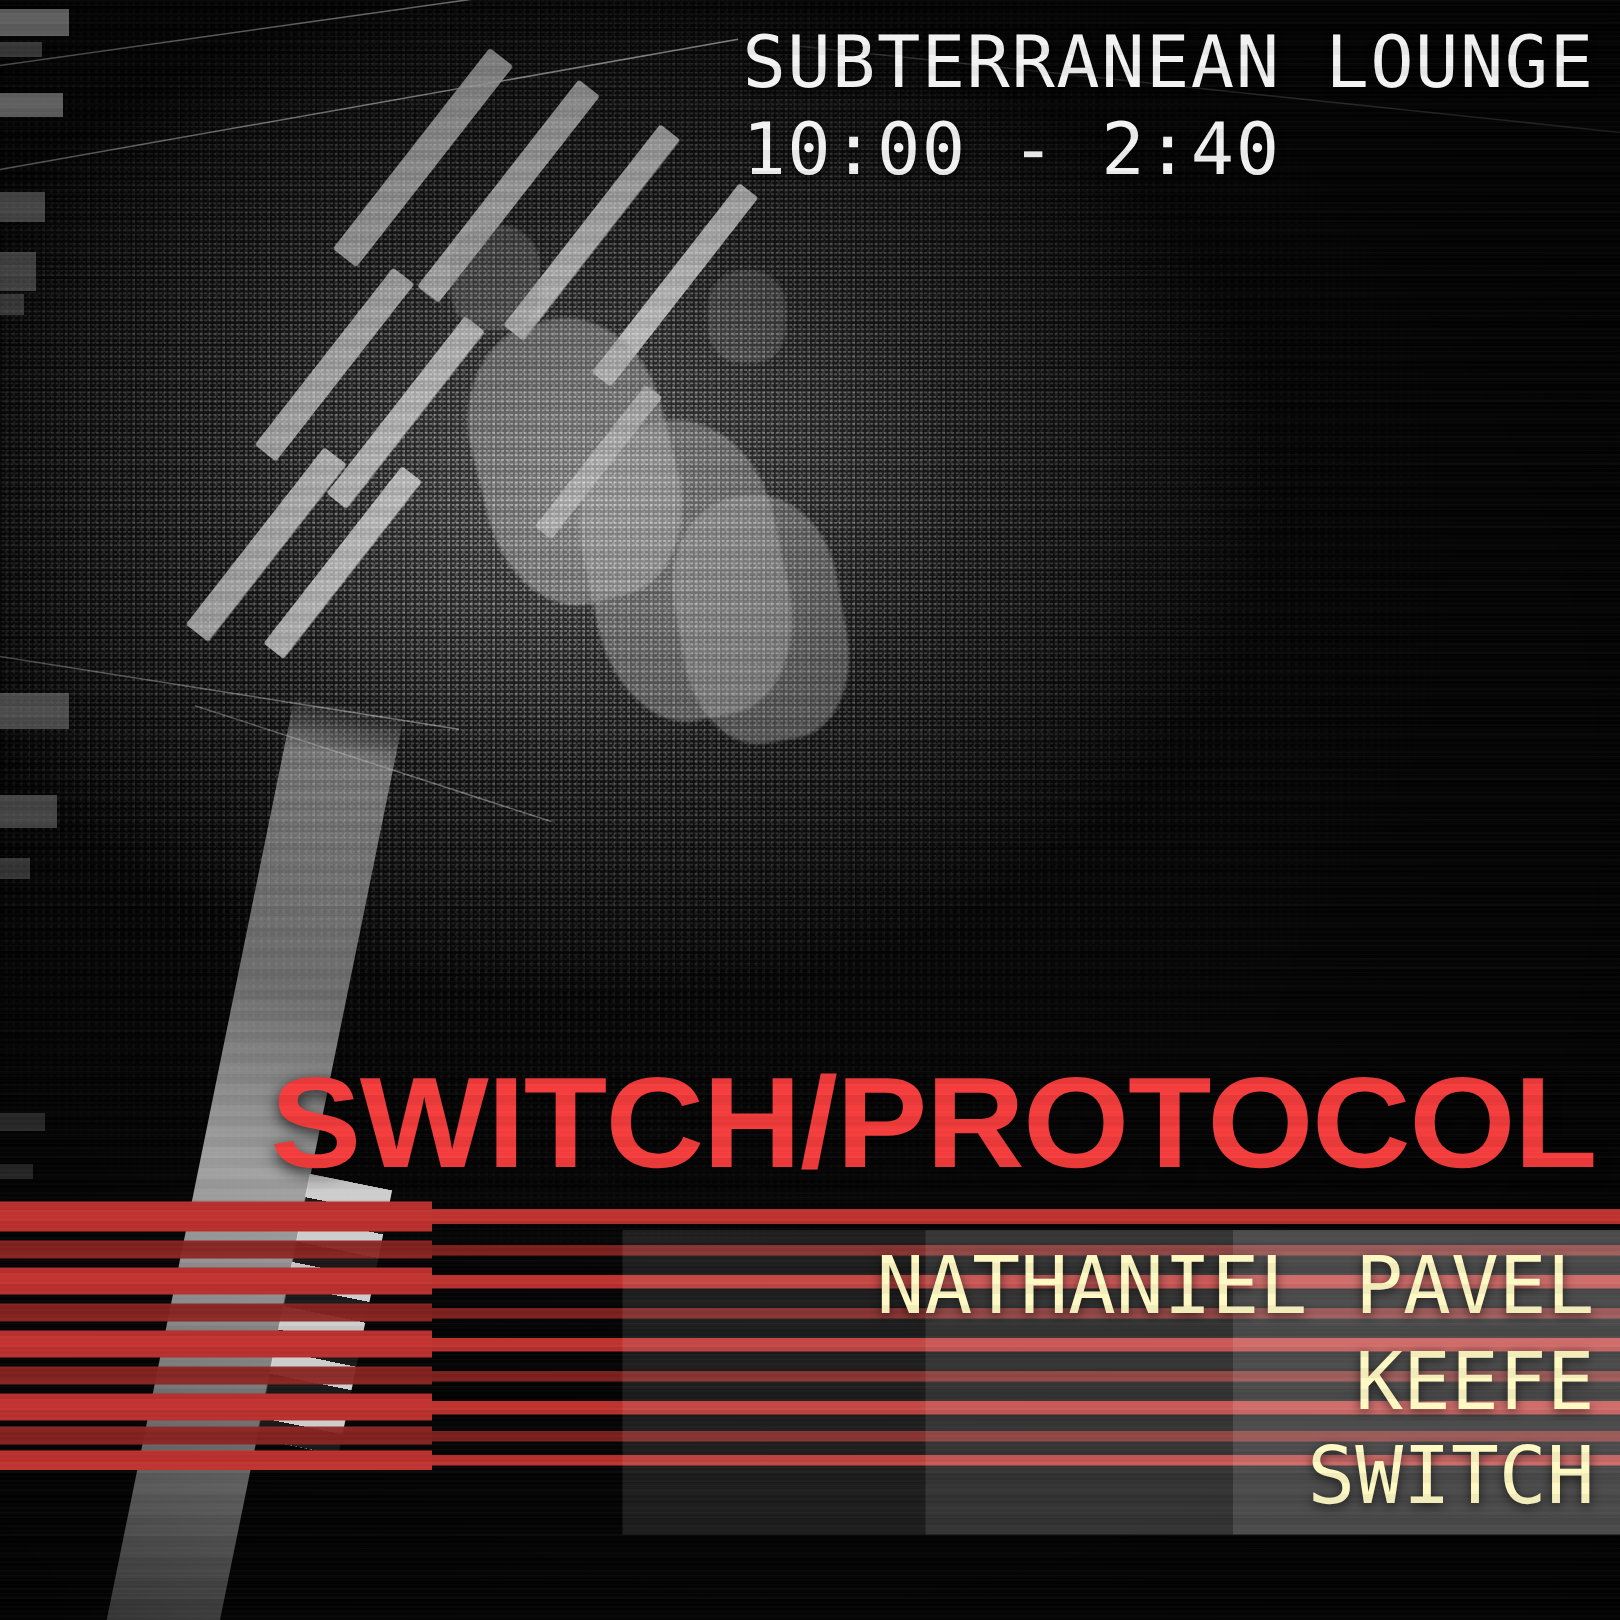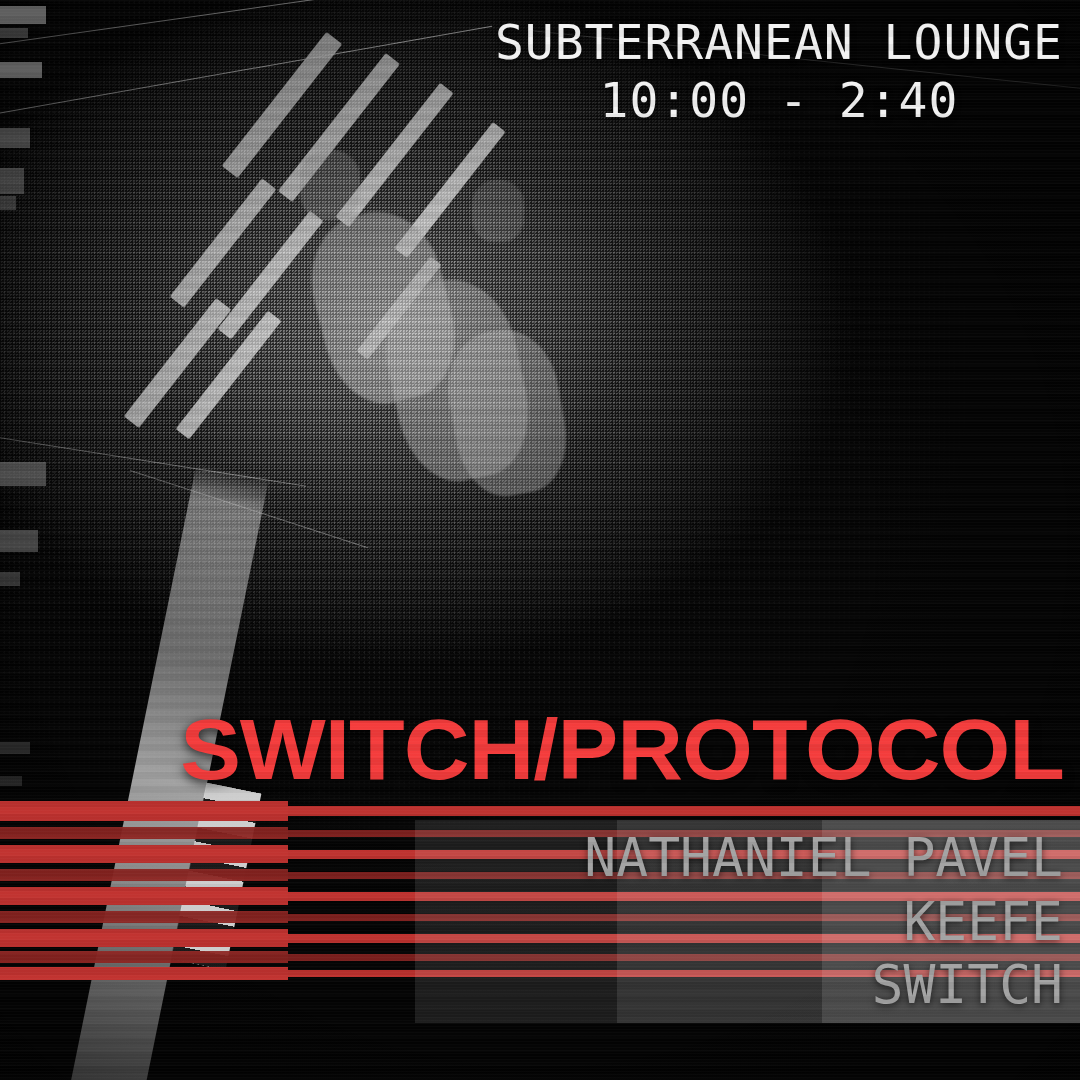--- a/index.html
+++ b/index.html
@@ -82,21 +82,21 @@
       rgba(255,255,255,.03) 0px, rgba(255,255,255,.03) 2px,
       rgba(0,0,0,.10) 2px, rgba(0,0,0,.10) 9px,
       rgba(255,255,255,.015) 9px, rgba(255,255,255,.015) 14px);
   }
 
   
   .glitch-bar{position:absolute;left:0;background:#6e6e6e;opacity:.85;}
 
   
   .header{
-    position:absolute;right:17px;top:14px;text-align:center;
+    position:absolute;right:17px;top:14px;text-align:left;
     font-family:"DejaVu Sans Mono",monospace;
     color:#f2f2f2;letter-spacing:1px;line-height:1.20;
     font-size:48px;font-weight:400;
     text-shadow:0 2px 6px rgba(0,0,0,.9);
   }
   .header div{white-space:nowrap;}
 
   .title{
     position:absolute;left:0;right:16px;top:706px;text-align:right;
     font-family:"Liberation Sans","DejaVu Sans",sans-serif;
@@ -197,21 +197,21 @@
       <div class="stripe" style="top: 172px; height: 13px; left: 0px; width: 288px; background: rgb(193, 50, 47); opacity: 1;"></div>
       <div class="stripe" style="top: 175px; height: 7px; left: 288px; right: 0px; background: rgb(193, 50, 47); opacity: 0.98;"></div>
     </div>
 
   <div class="panel" style="left: 415px; right: 0px; opacity: 0.1; background: rgb(255, 255, 255);"></div>
   <div class="panel" style="left: 617px; right: 0px; opacity: 0.1; background: rgb(255, 255, 255);"></div>
   <div class="panel" style="left: 822px; right: 0px; opacity: 0.12; background: rgb(255, 255, 255);"></div>
 
   <div class="title" style="color: rgb(244, 59, 59);">SWITCH/PROTOCOL</div>
 
-  <div class="artists" style="color: #a3a3a3;">
+  <div class="artists" style="color: #fef9c3;">
     <div>NATHANIEL PAVEL</div>
     <div>KEEFE</div>
     <div>SWITCH</div>
   </div>
 
   <div class="hsmear"></div>
   <div class="scanlines"></div>
 </div>
 
 </body></html>

